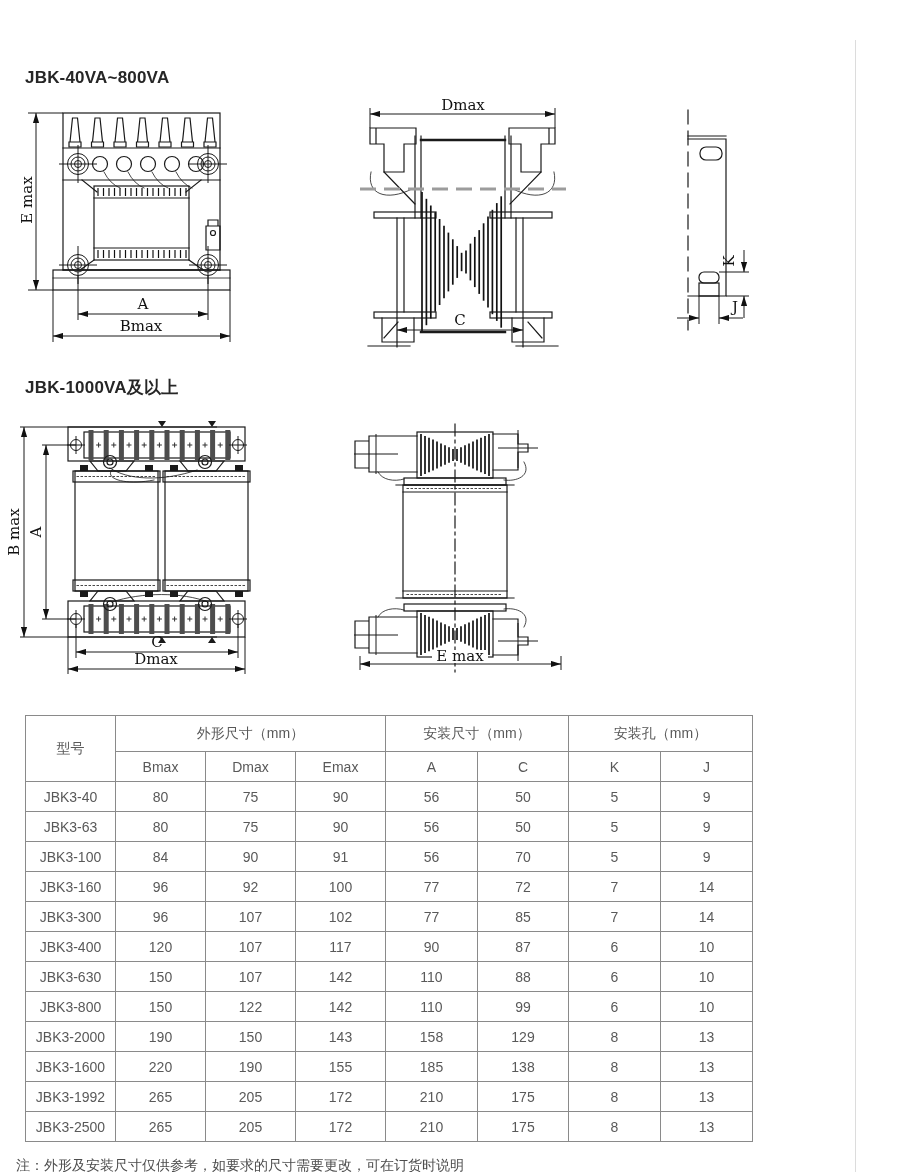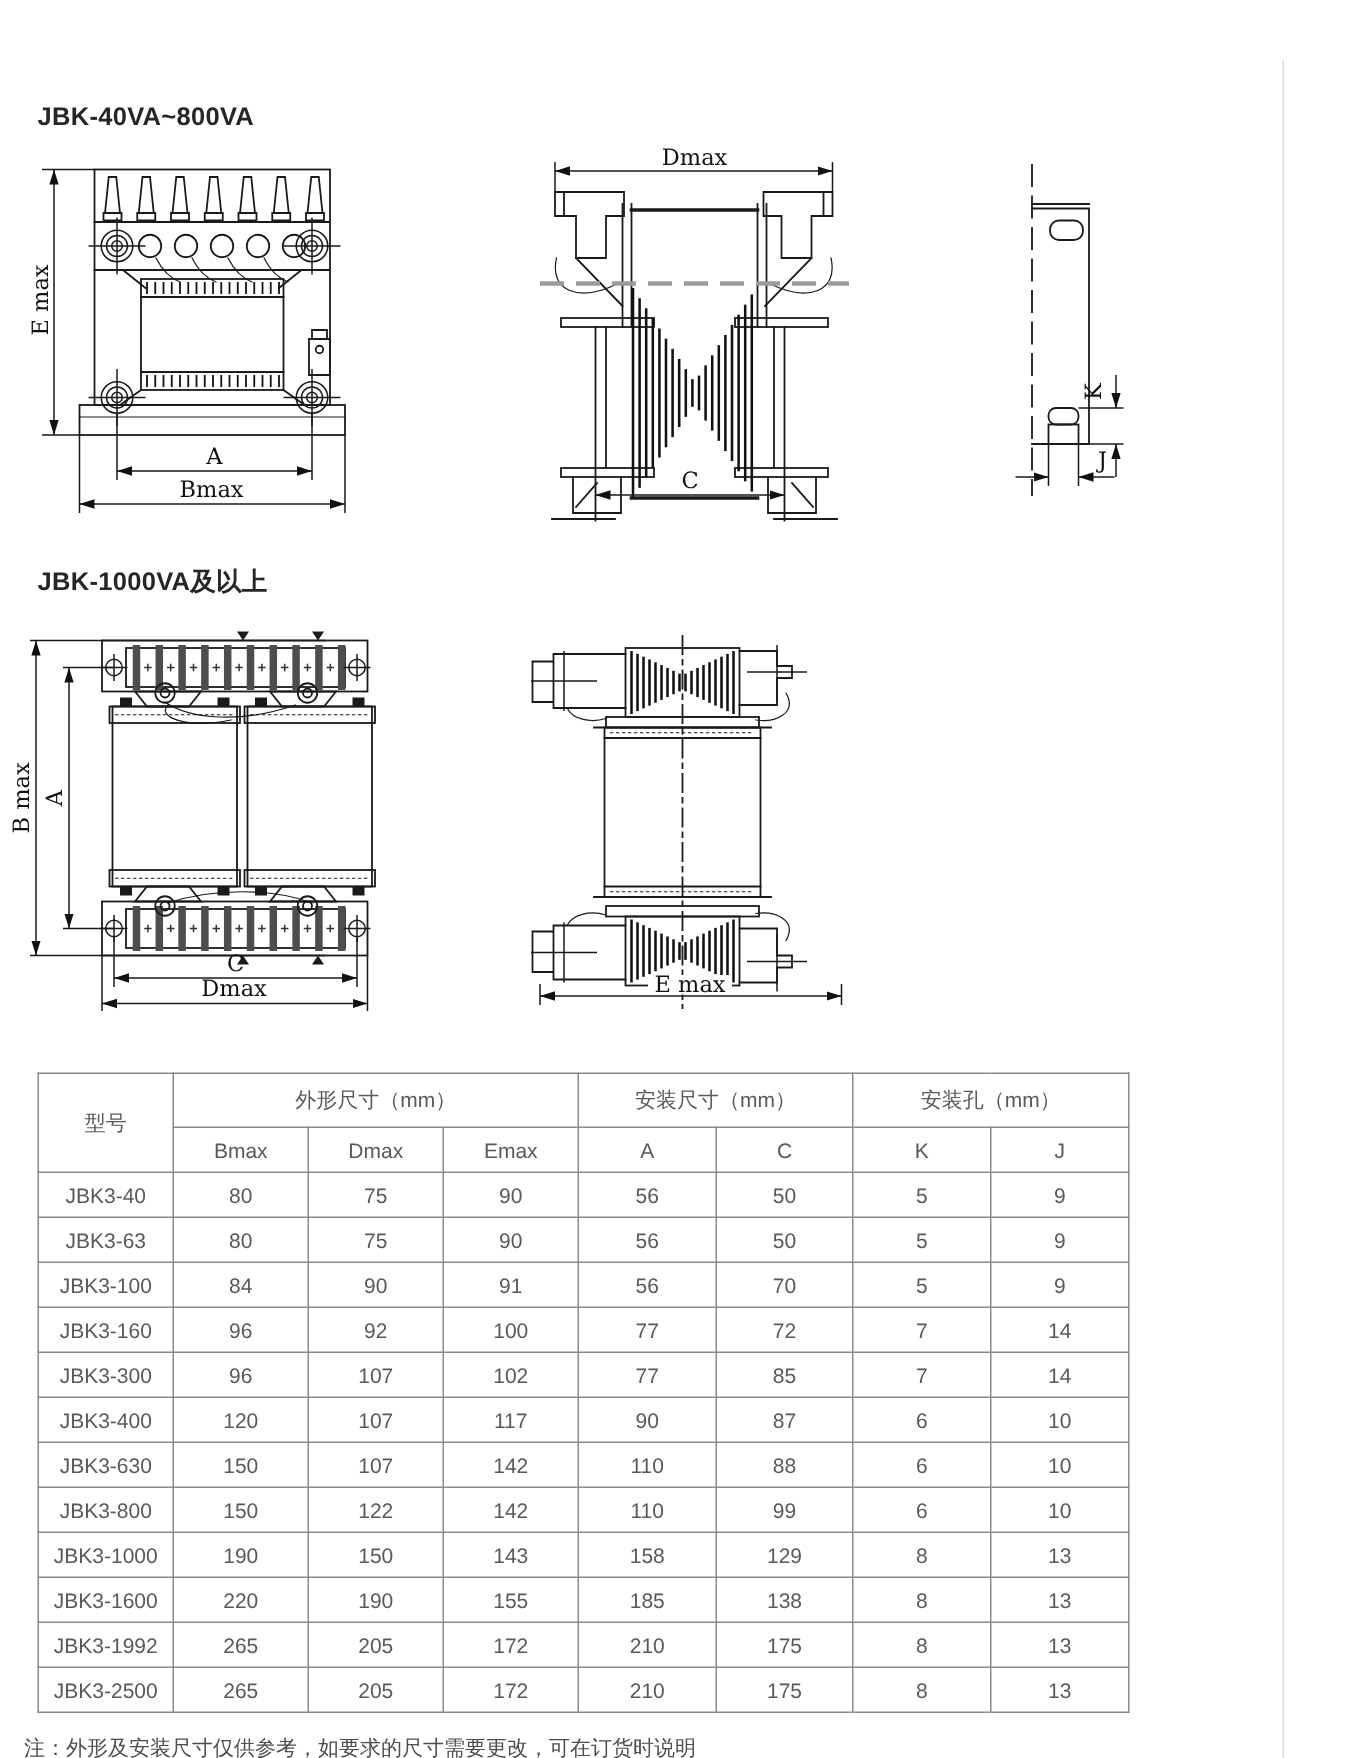--- a/index.html
+++ b/index.html
@@ -542,21 +542,21 @@
           <td>JBK3-800</td>
           <td>150</td>
           <td>122</td>
           <td>142</td>
           <td>110</td>
           <td>99</td>
           <td>6</td>
           <td>10</td>
         </tr>
         <tr>
-          <td>JBK3-1000</td>
+          <td>JBK3-2000</td>
           <td>190</td>
           <td>150</td>
           <td>143</td>
           <td>158</td>
           <td>129</td>
           <td>8</td>
           <td>13</td>
         </tr>
         <tr>
           <td>JBK3-1600</td>

